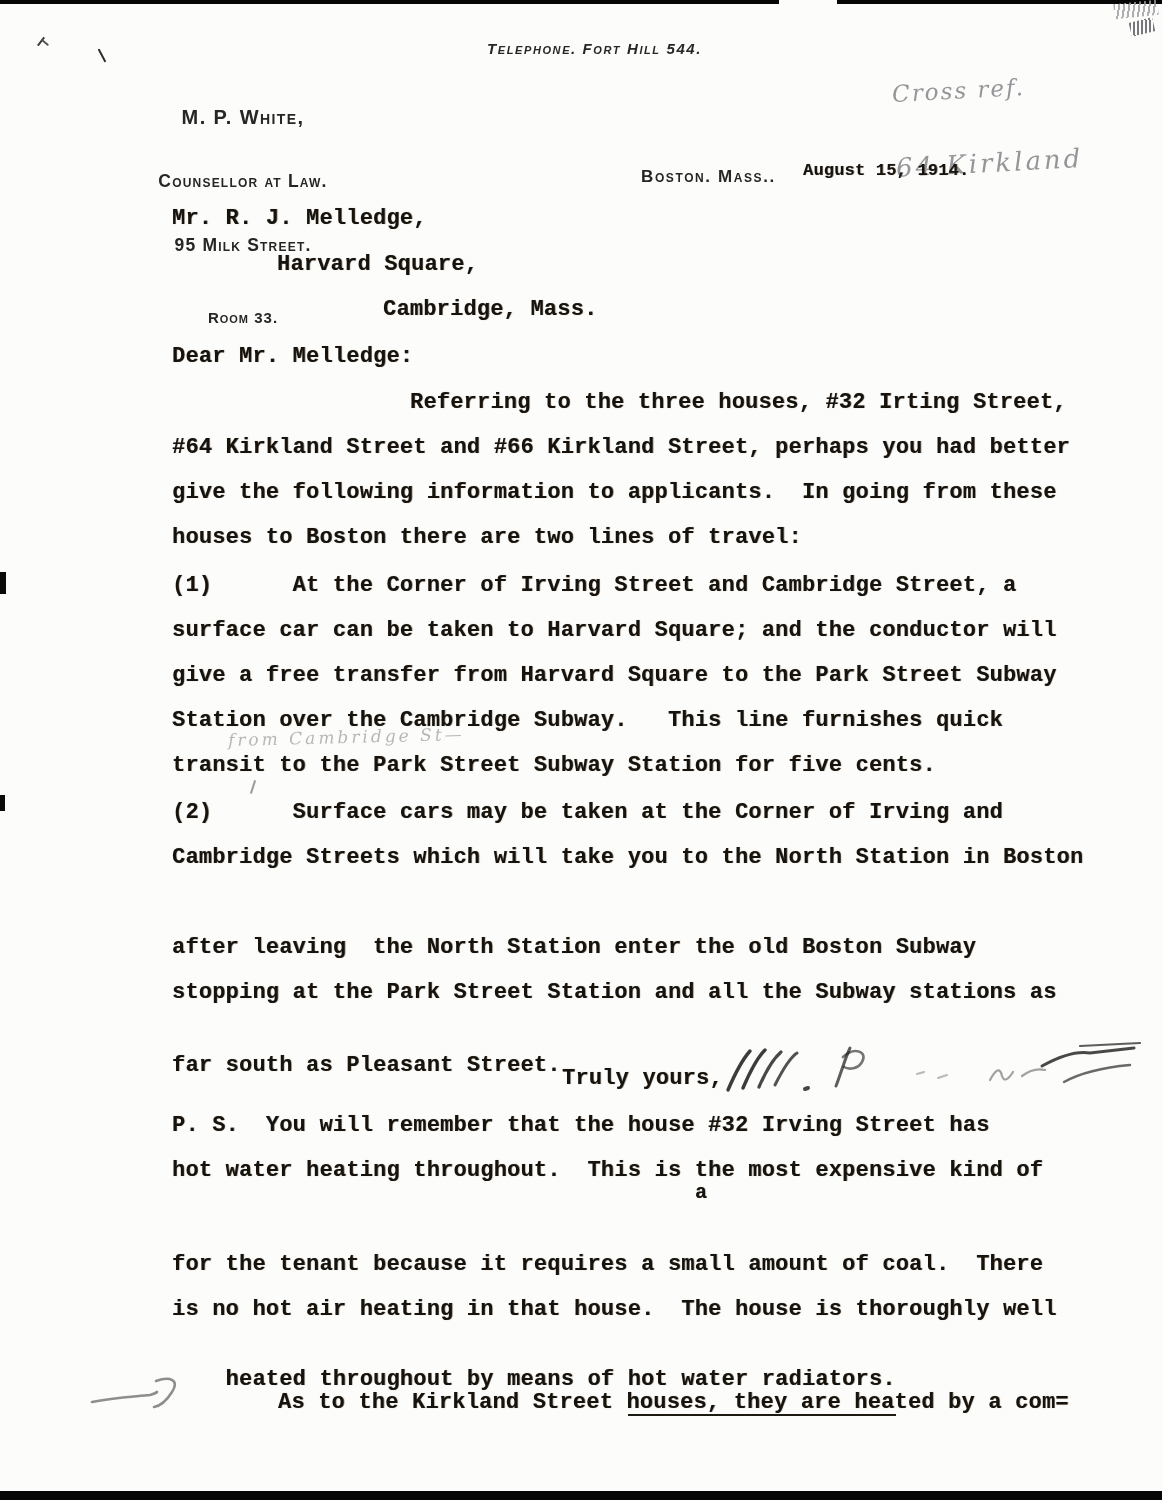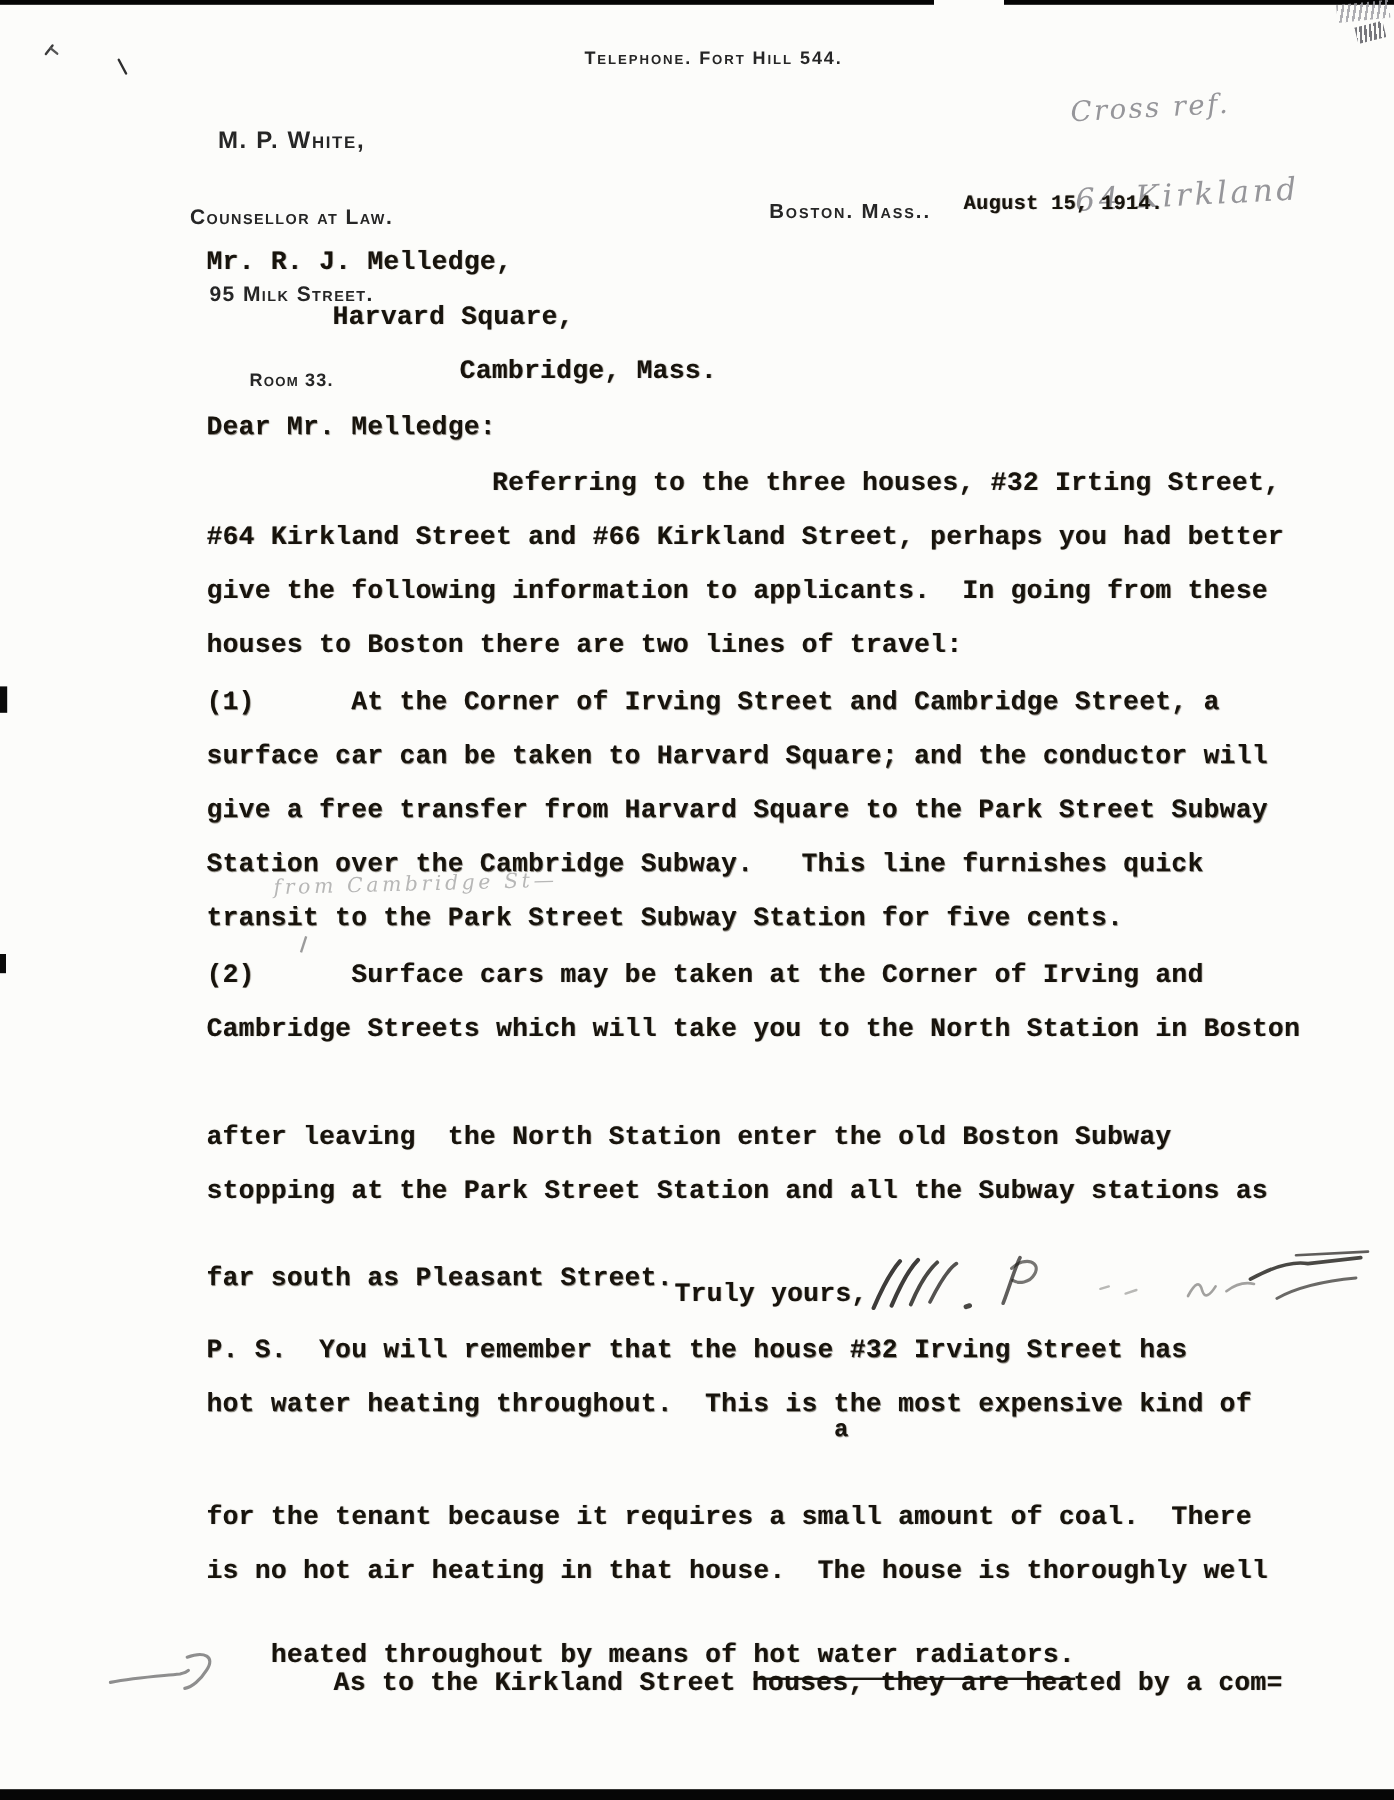--- a/index.html
+++ b/index.html
@@ -9,27 +9,27 @@
     font-family:"Liberation Mono","DejaVu Sans Mono",monospace;
   }
   
   .typed{
     position:absolute;font-family:"Liberation Mono","DejaVu Sans Mono",monospace;
     font-weight:700;font-size:22px;color:#17130c;white-space:pre;
     letter-spacing:.2px;line-height:1.15;
     text-shadow:.6px .4px .7px rgba(25,18,5,.55);
   }
   .typed.date{font-size:17px;}
-  .underlined{border-bottom:2.5px solid #1d1a14;padding-bottom:6px;}
+  .underlined{border-bottom:2.5px solid #1d1a14;padding-bottom:22px;}
   
   .lh{
     position:absolute;font-family:"Liberation Sans","DejaVu Sans",sans-serif;
     font-variant:small-caps;font-weight:700;color:#262626;white-space:pre;
   }
-  .lh-telephone{left:487px;top:40px;font-size:15px;letter-spacing:1.6px;}
+  .lh-telephone{left:487px;top:40px;font-size:15px;letter-spacing:1.6px;font-style:italic;}
   .lh-block{left:118px;top:70px;width:250px;text-align:center;}
   .lh-block div{font-family:"Liberation Sans","DejaVu Sans",sans-serif;font-variant:small-caps;font-weight:700;color:#262626;}
   .lh-name{font-size:20px;letter-spacing:1.4px;margin-bottom:6px;}
   .lh-title{font-size:17.5px;letter-spacing:1.2px;margin-bottom:7px;}
   .lh-street{font-size:17.5px;letter-spacing:1.2px;margin-bottom:17px;}
   .lh-room{font-size:15px;letter-spacing:1px;}
   .lh-city{left:641px;top:167px;font-size:17px;letter-spacing:1.6px;}
   
   .hand{
     position:absolute;font-family:"DejaVu Serif",serif;font-style:italic;

